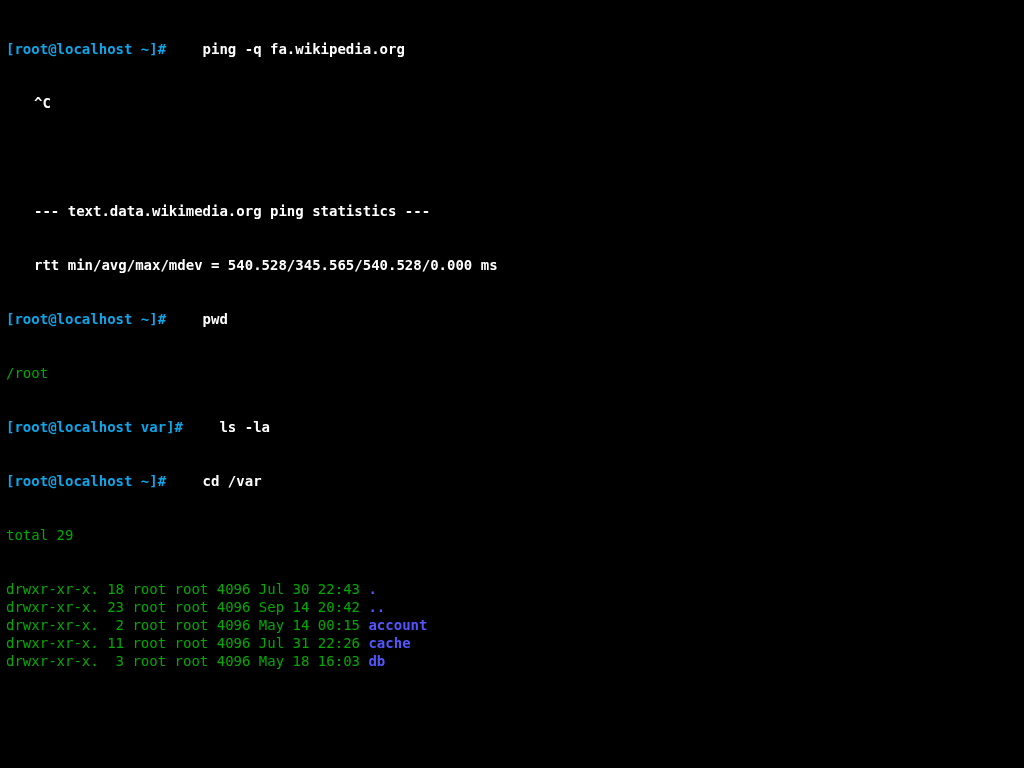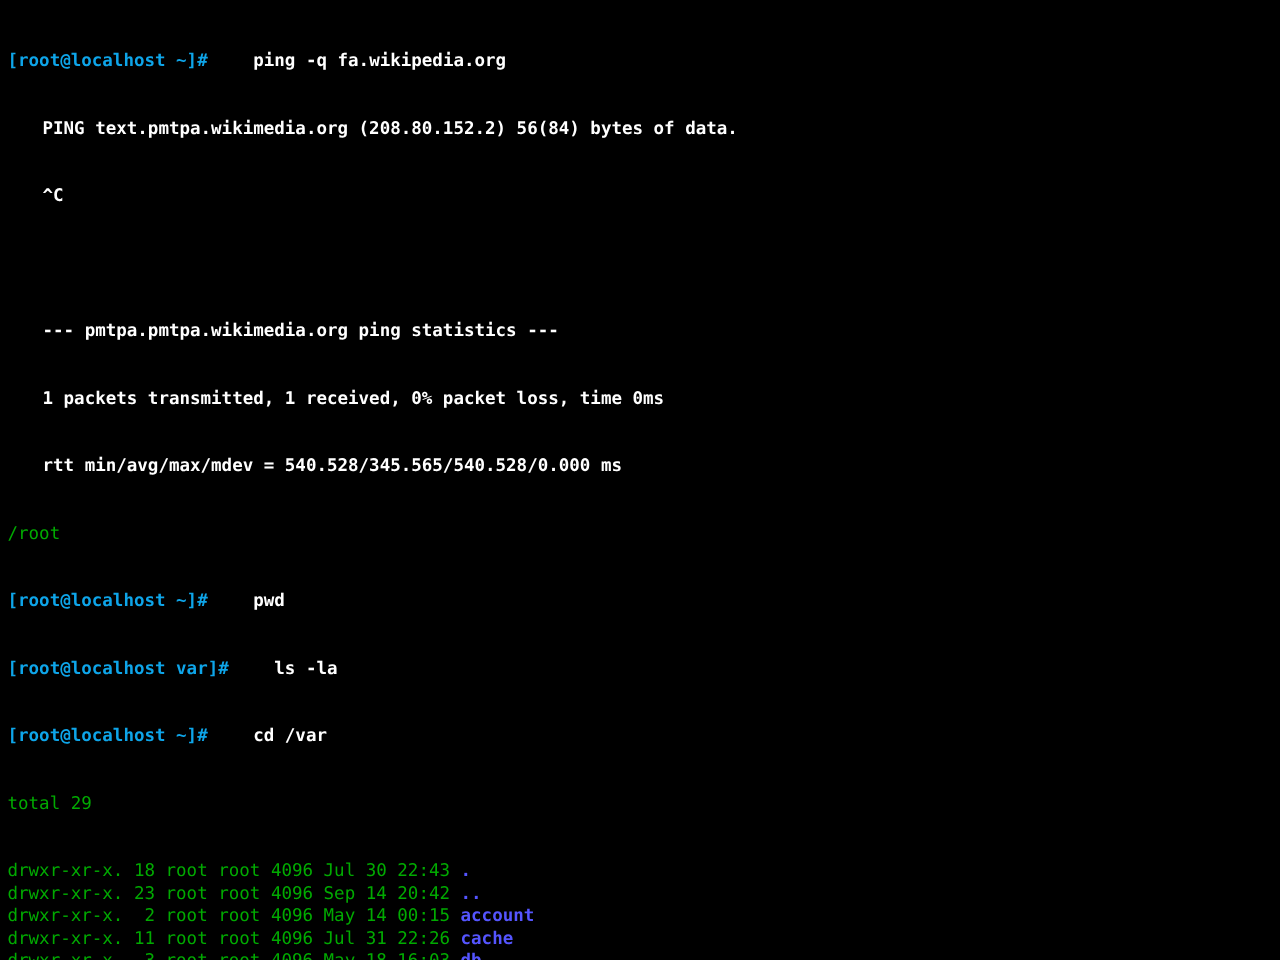--- a/index.html
+++ b/index.html
@@ -22,28 +22,26 @@
   .green  { color: #00aa00; }
   .bgreen { color: #0ea5e9; font-weight: bold; }
   .white  { color: #ffffff; font-weight: bold; padding-left: 28px; }
   .blue   { color: #5555ff; font-weight: bold; }
 </style>
 </head>
 <body>
 
 <div class="terminal">
   <div class="line"><span class="bgreen">[root@localhost ~]#</span><span class="white"> ping -q fa.wikipedia.org</span></div>
-  <div class="line white">PING text.pmtpa.wikimedia.org (208.80.152.2) 56(84) bytes of data.</div>
   <div class="line white">^C</div>
   <div class="line white"></div>
-  <div class="line white">--- pmtpa.pmtpa.wikimedia.org ping statistics ---</div>
-  <div class="line white">1 packets transmitted, 1 received, 0% packet loss, time 0ms</div>
+  <div class="line white">--- text.data.wikimedia.org ping statistics ---</div>
   <div class="line white">rtt min/avg/max/mdev = 540.528/345.565/540.528/0.000 ms</div>
+  <div class="line"><span class="bgreen">[root@localhost ~]#</span><span class="white"> pwd</span></div>
   <div class="line green">/root</div>
-  <div class="line"><span class="bgreen">[root@localhost ~]#</span><span class="white"> pwd</span></div>
   <div class="line"><span class="bgreen">[root@localhost var]#</span><span class="white"> ls -la</span></div>
   <div class="line"><span class="bgreen">[root@localhost ~]#</span><span class="white"> cd /var</span></div>
   <div class="line green">total 29</div>
   <div id="ls-rows"><div class="line"><span class="green">drwxr-xr-x. 18 root root 4096 Jul 30 22:43 </span><span class="blue">.</span></div><div class="line"><span class="green">drwxr-xr-x. 23 root root 4096 Sep 14 20:42 </span><span class="blue">..</span></div><div class="line"><span class="green">drwxr-xr-x.  2 root root 4096 May 14 00:15 </span><span class="blue">account</span></div><div class="line"><span class="green">drwxr-xr-x. 11 root root 4096 Jul 31 22:26 </span><span class="blue">cache</span></div><div class="line"><span class="green">drwxr-xr-x.  3 root root 4096 May 18 16:03 </span><span class="blue">db</span></div></div>
   
   
   
   
 </div>
 

